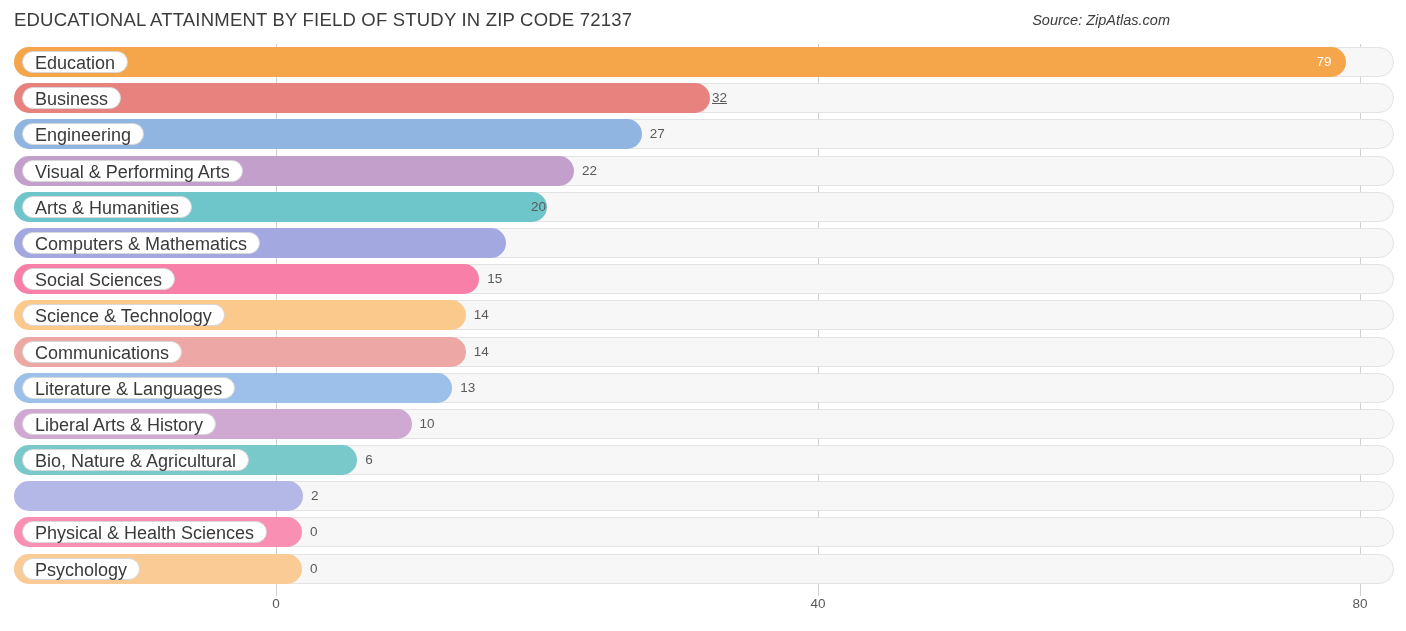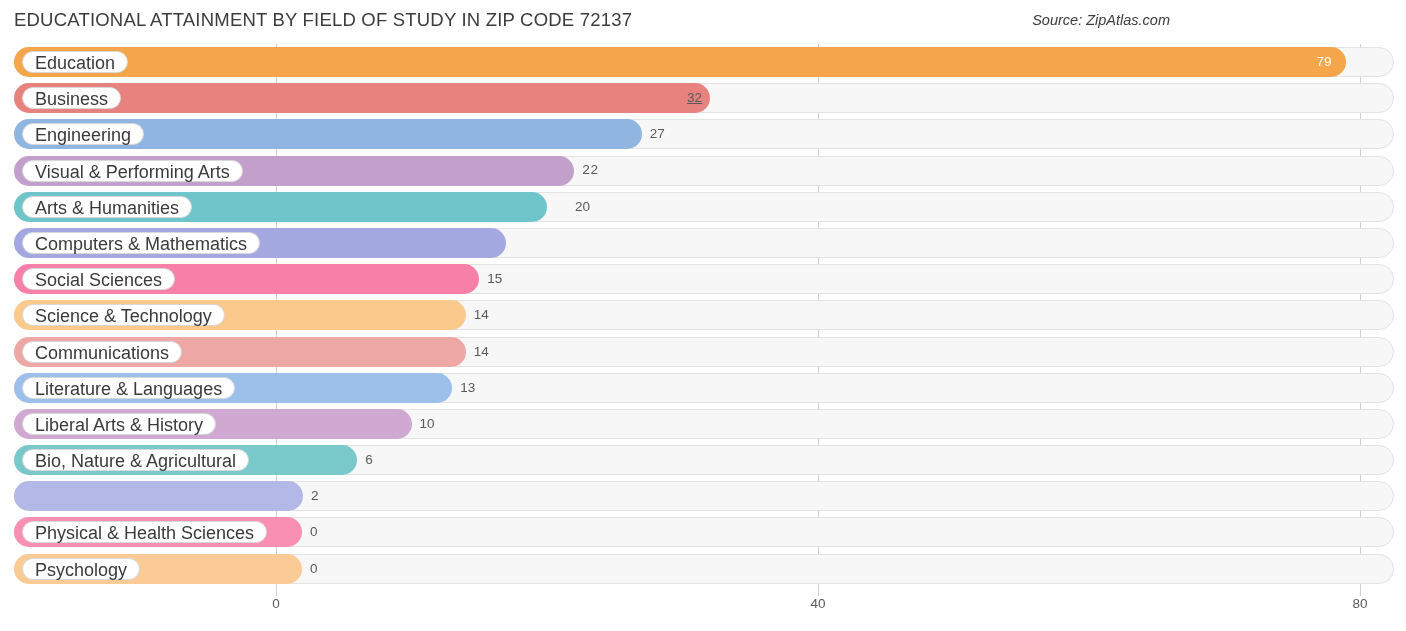--- a/index.html
+++ b/index.html
@@ -145,39 +145,39 @@
     <div class="rows" id="rows">
         <div class="row">
           <div class="track"></div>
           <div class="bar" style="width: 1332.45px; background: rgb(245, 165, 74);"></div>
           <div class="bar-value inside" style="left: 1302.45px;">79</div>
           <div class="cat-pill">Education</div>
         </div>
         <div class="row">
           <div class="track"></div>
           <div class="bar" style="width: 695.6px; background: rgb(232, 130, 127);"></div>
-          <div class="bar-value" style="left: 673px; text-decoration: underline;">32</div>
+          <div class="bar-value" style="left: 698px; text-decoration: underline;">32</div>
           <div class="cat-pill">Business</div>
         </div>
         <div class="row">
           <div class="track"></div>
           <div class="bar" style="width: 627.85px; background: rgb(143, 181, 224);"></div>
           <div class="bar-value" style="left: 635.85px;">27</div>
           <div class="cat-pill">Engineering</div>
         </div>
         <div class="row">
           <div class="track"></div>
           <div class="bar" style="width: 560.1px; background: rgb(194, 160, 203);"></div>
-          <div class="bar-value" style="left: 568.1px; font-family: Liberation Mono, monospace;">22</div>
+          <div class="bar-value" style="left: 568.1px;">22</div>
           <div class="cat-pill">Visual &amp; Performing Arts</div>
         </div>
         <div class="row">
           <div class="track"></div>
           <div class="bar" style="width: 533px; background: rgb(110, 198, 203);"></div>
-          <div class="bar-value" style="left: 561px;">20</div>
+          <div class="bar-value" style="left: 517px;">20</div>
           <div class="cat-pill">Arts &amp; Humanities</div>
         </div>
         <div class="row">
           <div class="track"></div>
           <div class="bar" style="width: 492.35px; background: rgb(163, 168, 224);"></div>
           <div class="bar-value" style="left: 488px; margin-top: 28px;">17</div>
           <div class="cat-pill">Computers &amp; Mathematics</div>
         </div>
         <div class="row">
           <div class="track"></div>

